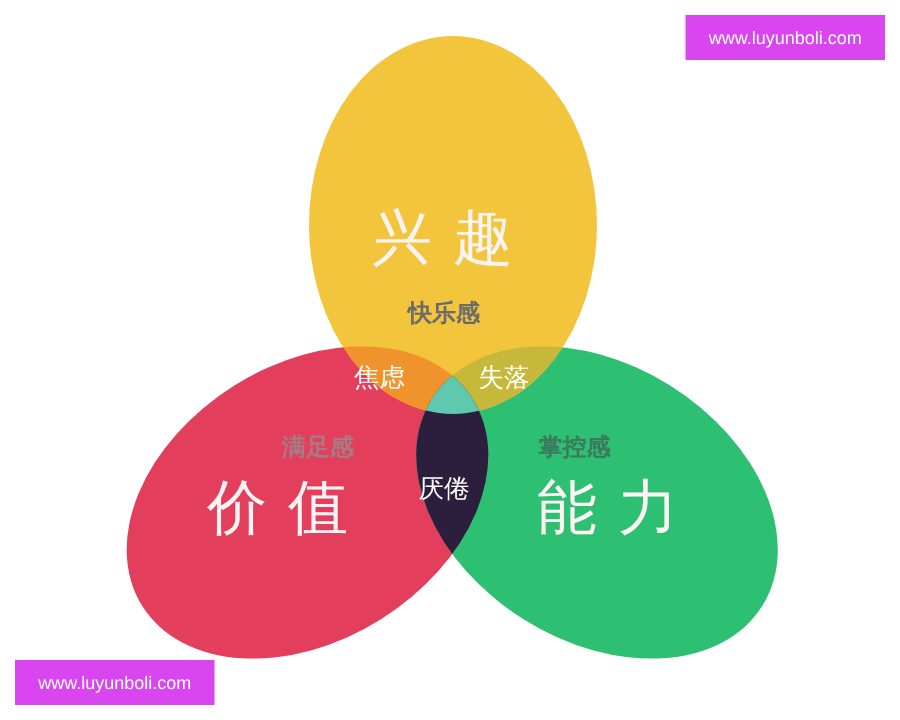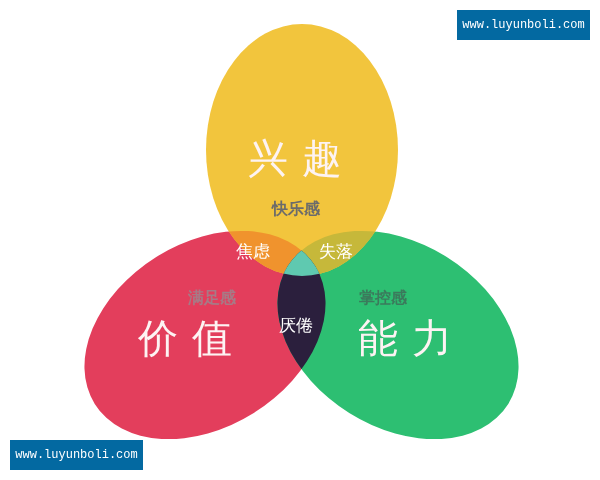--- a/index.html
+++ b/index.html
@@ -1,19 +1,19 @@
 <!DOCTYPE html>
 <html><head>
   <meta charset="utf-8">
   <style>
     html, body { margin: 0; padding: 0; background: #ffffff; }
     body { width: 600px; height: 480px; position: relative; overflow: hidden; font-family: "DejaVu Sans", sans-serif; }
     .watermark {
-      position: absolute; background: #0369a1; color: #ffffff;
-      font-family: Liberation Mono, monospace; font-size: 12px;
+      position: absolute; background: #d946ef; color: #ffffff;
+      font-family: Liberation Sans, sans-serif; font-size: 12px;
       display: flex; align-items: center; justify-content: center;
     }
     .wm-top { left: 457px; top: 10px; width: 133px; height: 30px; }
     .wm-bottom { left: 10px; top: 440px; width: 133px; height: 30px; }
     svg { position: absolute; left: 0; top: 0; }
     .big { font-family: "DejaVu Serif", serif; font-size: 40px; fill: #fdf3f3; }
     .sub { font-family: "DejaVu Sans", sans-serif; font-size: 16px; font-weight: bold; fill: #6b6b6b; }
     .sub-green { fill: #3b7a5c; }
     .sub-red { fill: #a77a86; }
     .inter { font-family: "DejaVu Sans", sans-serif; font-size: 17px; fill: #ffffff; }

